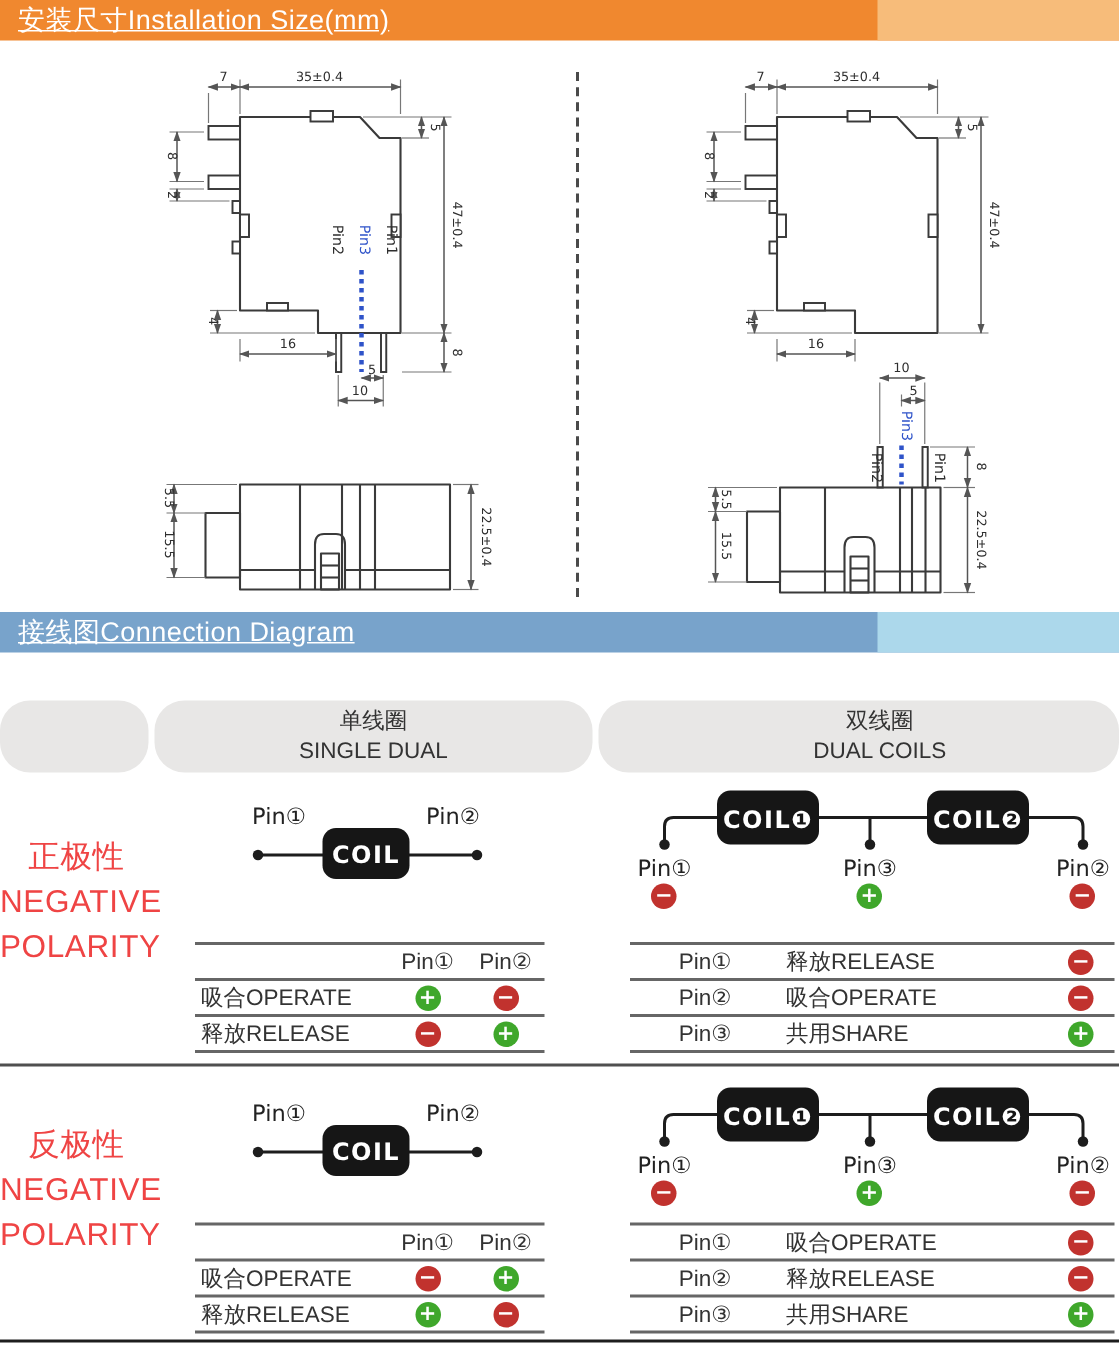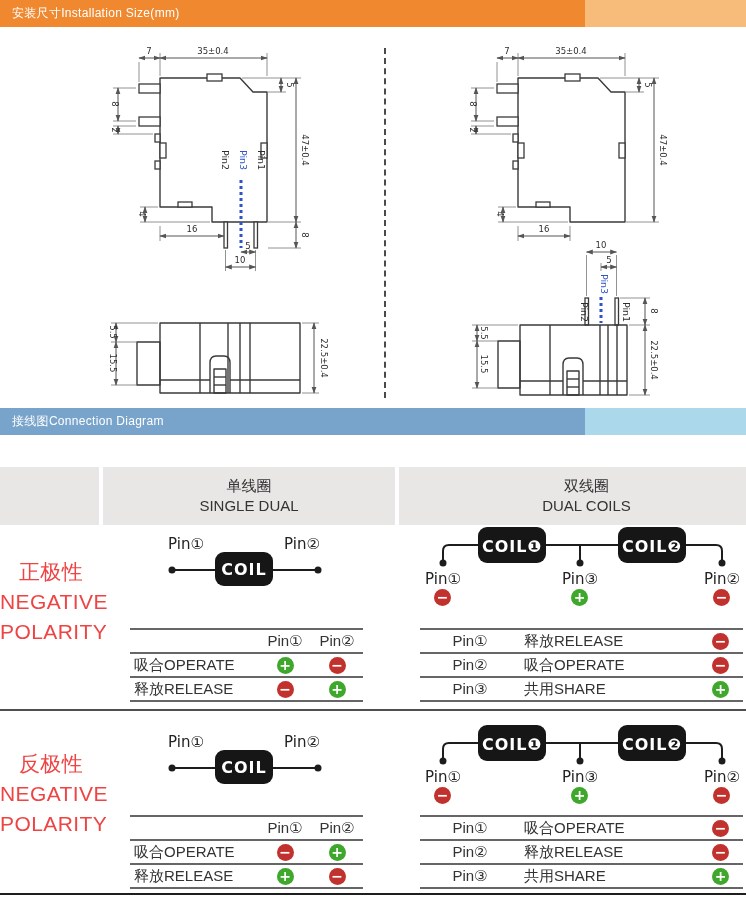--- a/index.html
+++ b/index.html
@@ -3,43 +3,43 @@
 <meta charset="utf-8">
 <style>
   html,body{margin:0;padding:0;background:#fff;}
   .page{position:relative;width:746px;height:900px;background:#fff;overflow:hidden;
         font-family:"Liberation Sans","DejaVu Sans",sans-serif;color:#2e2e2e;}
   .page *{box-sizing:border-box;}
 
   
   .bar{position:absolute;left:0;width:746px;height:27px;}
   .bar .accent{position:absolute;right:0;top:0;width:161px;height:27px;}
-  .bar .bar-title{position:absolute;left:12px;top:0;line-height:27px;font-size:12px;color:#fff;
-                  letter-spacing:.3px;white-space:nowrap;}
+  .bar .bar-title{position:absolute;left:12px;top:0;line-height:27px;font-size:18px;color:#fff;
+                  letter-spacing:.3px;white-space:nowrap;text-decoration:underline;}
   .bar.orange{top:0;background:var(--header_orange);}
   .bar.orange .accent{background:var(--header_orange_light);}
   .bar.blue{top:408px;background:var(--header_blue);}
   .bar.blue .accent{background:var(--header_blue_light);}
 
   
   svg.dwg{position:absolute;overflow:visible;}
   .ol{stroke:var(--line_dark);fill:none;stroke-width:1.4;stroke-linejoin:round;}
   .olf{stroke:var(--line_dark);fill:#fff;stroke-width:1.3;}
   .dl{stroke:#555;stroke-width:1;fill:none;}
   .xl{stroke:#777;stroke-width:.8;}
   .dimtext{font-size:8.5px;fill:#2e2e2e;text-anchor:middle;font-family:"DejaVu Sans",sans-serif;}
   .pinsmall{font-size:9.5px;fill:#2e2e2e;text-anchor:middle;font-family:"DejaVu Sans",sans-serif;}
   .bluetext{fill:var(--pin3_blue);}
   .dash3{stroke:var(--pin3_blue);stroke-width:3;stroke-dasharray:3 3;}
   .sep-dashed{position:absolute;left:384px;top:48px;height:350px;width:0;border-left:2px dashed #4a4a4a;}
 
   
-  .colhead{position:absolute;top:467px;height:58px;background:var(--cell_gray);
+  .colhead{position:absolute;top:467px;height:48px;background:var(--cell_gray);
            display:flex;flex-direction:column;justify-content:center;text-align:center;
-           font-size:15px;line-height:20px;color:#333;}
+           font-size:15px;line-height:20px;color:#333;border-radius:20px;}
   .pol{position:absolute;left:0;width:746px;}
   .pol-label{position:absolute;left:0;top:44px;width:102px;text-align:center;
              font-size:21px;line-height:30px;color:#ef4444;letter-spacing:.4px;}
   svg.diag{position:absolute;overflow:visible;}
   .pintext{font-size:15px;fill:#222;text-anchor:middle;font-family:"DejaVu Sans",sans-serif;}
   .coiltext{font-size:16px;font-weight:bold;fill:#fff;text-anchor:middle;letter-spacing:1px;
             font-family:"DejaVu Sans",sans-serif;}
   .wire{stroke:#1d1d1d;stroke-width:2;fill:none;}
   .coilblock{fill:#161616;}
 

